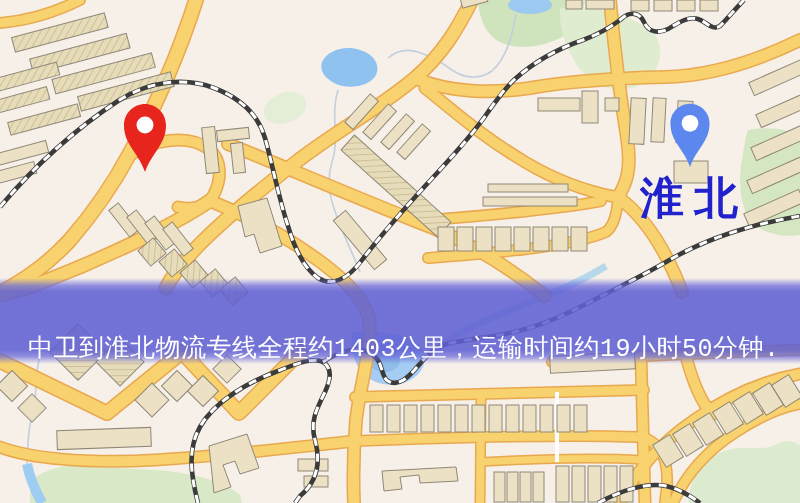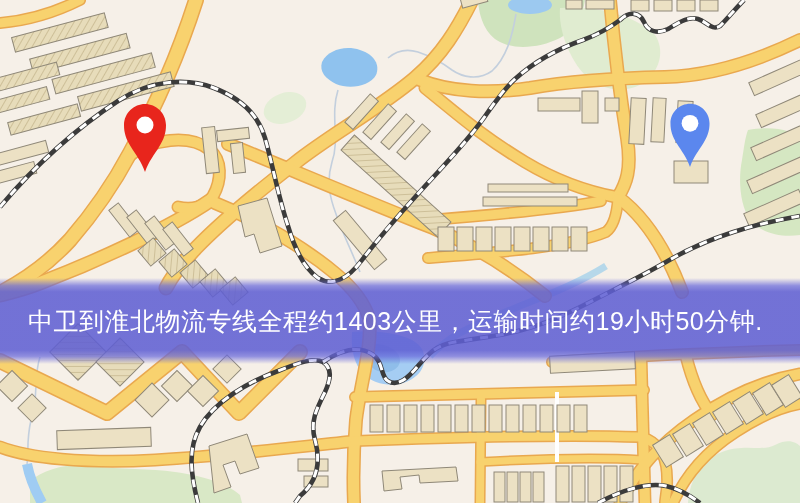--- a/index.html
+++ b/index.html
@@ -14,28 +14,28 @@
   .bld{fill:#ece1c4;stroke:#8f8878;stroke-width:1;}
   .bldh{fill:url(#hatch);stroke:#8f8878;stroke-width:1;}
   .stream{stroke:#c3cfdd;stroke-width:1.6;fill:none;}
   
   .place-label{position:absolute;font-weight:bold;line-height:1;white-space:nowrap;
                text-shadow:0 0 2px rgba(255,255,255,.6);}
   .origin-label{left:96px;top:181px;font-size:41px;letter-spacing:6px;}
   .dest-label{left:640px;top:176px;font-size:44px;letter-spacing:10px;}
   
   .banner{position:absolute;left:0;top:278px;width:800px;height:86px;
-          display:flex;align-items:center;
+          display:flex;align-items:flex-end;
           background:linear-gradient(180deg,
             rgba(110,110,224,0) 0%,
             rgba(104,104,219,.72) 9%,
             rgba(95,95,211,.87) 16%,
             rgba(95,95,211,.87) 84%,
             rgba(104,104,219,.72) 91%,
-            rgba(110,110,224,0) 100%);}
+            rgba(110,110,224,0) 100%);font-family:Liberation Mono, monospace;}
   .banner span{color:#fff;font-size:25px;letter-spacing:.5px;padding-left:28px;
                white-space:nowrap;}
 </style>
 </head>
 <body>
 
 <div class="stage">
 
   <svg class="map" width="800" height="503" viewBox="0 0 800 503">
     <defs>
@@ -299,18 +299,19 @@
     <g transform="translate(145,172)">
       <path d="M0,0 C-4,-11 -9,-17 -14,-25 C-19,-33 -21,-39 -21,-47 C-21,-59 -11,-68 0,-68 C11,-68 21,-59 21,-47 C21,-39 19,-33 14,-25 C9,-17 4,-11 0,0 Z" fill="#e8251c"></path>
       <circle cy="-47" r="8.5" fill="#ffffff"></circle>
     </g>
     <g transform="translate(690,167) scale(0.93)">
       <path d="M0,0 C-4,-11 -9,-17 -14,-25 C-19,-33 -21,-39 -21,-47 C-21,-59 -11,-68 0,-68 C11,-68 21,-59 21,-47 C21,-39 19,-33 14,-25 C9,-17 4,-11 0,0 Z" fill="#5b87ee"></path>
       <circle cy="-47" r="9" fill="#ffffff"></circle>
     </g>
   </svg>
 
+  <div class="place-label dest-label" style="color: rgb(34, 34, 204);">淮北</div>
 
   <div class="banner">
     <span>中卫到淮北物流专线全程约1403公里，运输时间约19小时50分钟.</span>
   </div>
 
 </div>
 
 </body></html>

